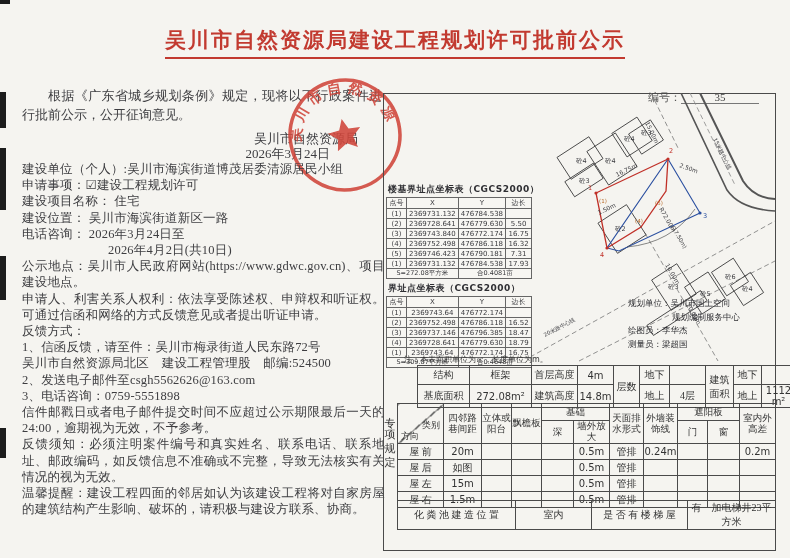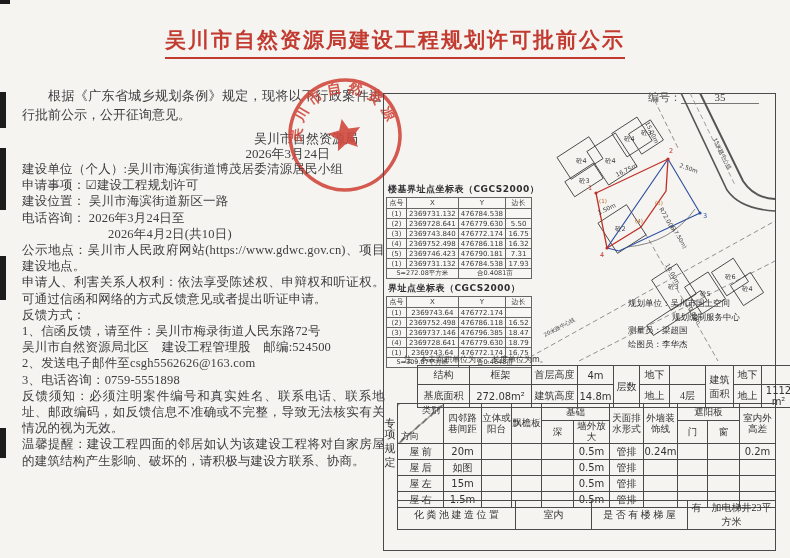--- a/index.html
+++ b/index.html
@@ -44,21 +44,21 @@
   .spec{position:absolute;left:397px;font-family:"Liberation Serif","DejaVu Serif",serif;}
   .spec table{border-collapse:collapse;table-layout:fixed;width:378px;background:transparent;}
   .spec td{border:1px solid #4a4a4a;font-size:10px;color:#333;text-align:center;padding:0;
       overflow:hidden;}
   .s1 td{height:18px;}
   .s2 .hd td{height:16px;font-size:9.5px;line-height:11px;}
   .s2 .dr td{height:15px;}
   .s3 td{height:19px;font-size:10px;}
   .diag{position:relative;background:
      linear-gradient(to bottom right,transparent calc(50% - 0.6px),#4a4a4a calc(50% - 0.6px),#4a4a4a calc(50% + 0.6px),transparent calc(50% + 0.6px));}
-  .diag .dtop{position:absolute;top:1px;right:3px;font-size:9px;}
+  .diag .dtop{position:absolute;top:16px;right:3px;font-size:9px;}
   .diag .dbot{position:absolute;bottom:1px;left:3px;font-size:9px;}
   .vlabel{position:absolute;top:408px;left:384px;width:12px;font-size:11px;color:#333;
       writing-mode:vertical-rl;letter-spacing:13px;line-height:12px;}
   .mono{font-family:"DejaVu Sans",sans-serif;}
 </style>
 </head>
 <body>
 
 <div class="page">
 
@@ -90,30 +90,32 @@
     <circle cx="60" cy="60" r="54" fill="none" stroke="#d0453a" stroke-width="3.5"></circle>
     <polygon fill="#d0453a" points="60,44 64.7,54.5 76.2,55.4 67.6,62.9 70.1,74.1 60,68.2 49.9,74.1 52.4,62.9 43.8,55.4 55.3,54.5"></polygon>
     <text font-size="14" fill="#d0453a" letter-spacing="5" font-weight="bold" font-family="Liberation Serif, serif">
       <textPath href="#sealArc" startOffset="4">吴川市自然资源局</textPath>
     </text>
   </svg>
 
   <div class="mainlines">
     <p>建设单位（个人）:吴川市海滨街道博茂居委清源居民小组</p>
     <p>申请事项：☑建设工程规划许可</p>
+    <p>建设项目名称： 住宅</p>
     <p>建设位置： 吴川市海滨街道新区一路</p>
     <p>电话咨询： 2026年3月24日至</p>
     <p class="ind">2026年4月2日(共10日)</p>
     <p>公示地点：吴川市人民政府网站(https://www.gdwc.gov.cn)、项目建设地点。</p>
     <p>申请人、利害关系人权利：依法享受陈述权、申辩权和听证权。可通过信函和网络的方式反馈意见或者提出听证申请。</p>
     <p>反馈方式：</p>
     <p>1、信函反馈，请至件：吴川市梅录街道人民东路72号</p>
     <p>吴川市自然资源局北区　建设工程管理股　邮编:524500</p>
     <p>2、发送电子邮件至csgh5562626@163.com</p>
     <p>3、电话咨询：0759-5551898</p>
+    <p>信件邮戳日或者电子邮件提交时间不应超过公示期限最后一天的24:00，逾期视为无效，不予参考。</p>
     <p>反馈须知：必须注明案件编号和真实姓名、联系电话、联系地址、邮政编码，如反馈信息不准确或不完整，导致无法核实有关情况的视为无效。</p>
     <p>温馨提醒：建设工程四面的邻居如认为该建设工程将对自家房屋的建筑结构产生影响、破坏的，请积极与建设方联系、协商。</p>
   </div>
 
   <div class="panel"></div>
 
   <svg class="map" viewBox="0 0 392 270">
 
     <path d="M317,0 L360,88 Q371,105 392,106" fill="none" stroke="#555" stroke-width="2"></path>
     <path d="M298,0 L344,97 Q357,116 392,118" fill="none" stroke="#555" stroke-width="1.6"></path>
@@ -294,22 +296,22 @@
             <td colspan="2">合0.4648亩</td>
       </tr>
     </tbody>
       </table>
   </div>
   <div class="ctnote" style="top:354px;left:404px;">注：本表面积单位为㎡，长度单位为m。</div>
 
   <div class="credits">
     <div>规划单位：吴川市国土空间</div>
     <div class="ind2">规划编制服务中心</div>
+    <div>绘图员：李华杰</div>
     <div>测量员：梁超国</div>
-    <div>绘图员：李华杰</div>
   </div>
 
   <div class="vlabel">专项规定</div>
 
   <div class="spec" style="top:365px;margin-left:20px;">
     <table class="s1">
       <colgroup>
         <col style="width:52px">
           <col style="width:62px">
           <col style="width:46px">

